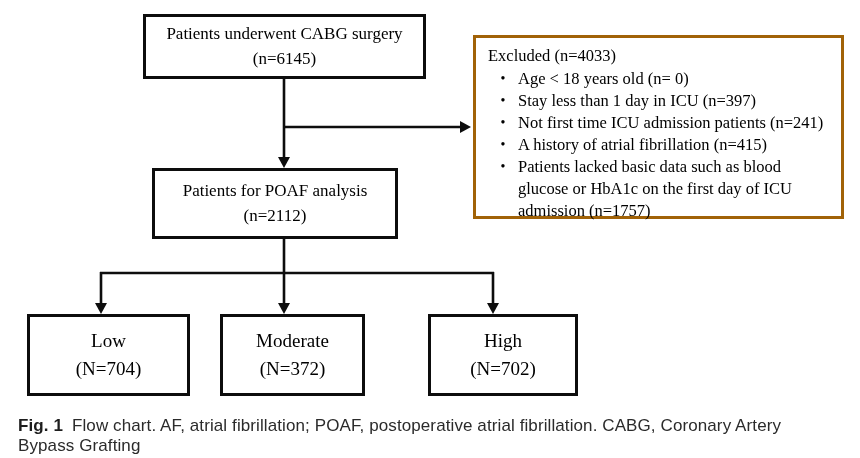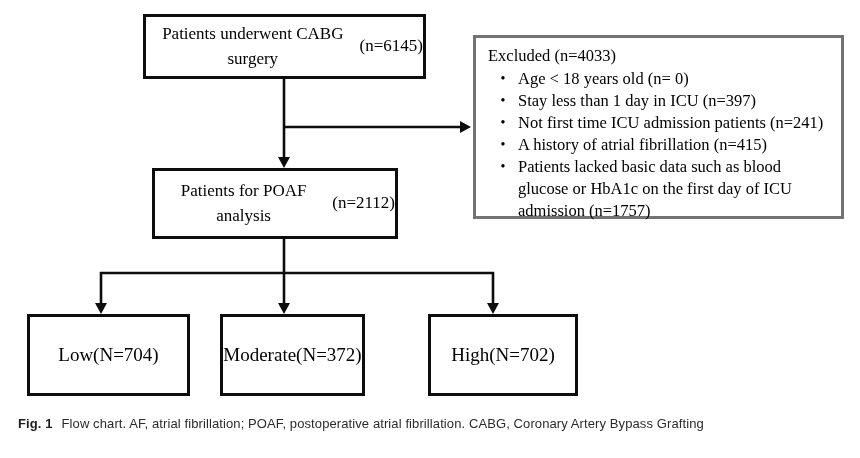--- a/index.html
+++ b/index.html
@@ -11,35 +11,35 @@
     background: #ffffff;
     font-family: "Liberation Serif", "DejaVu Serif", serif;
     color: #000000;
     overflow: hidden;
   }
   .box {
     position: absolute;
     border: 3px solid #0d0d0d;
     background: #ffffff;
     display: flex;
-    flex-direction: row;
+    flex-direction: column;
     align-items: center;
     justify-content: center;
     text-align: center;
     line-height: 1.45;
   }
   .box-top    { left: 143px; top: 14px;  width: 283px; height: 65px; font-size: 17px; }
   .box-mid    { left: 152px; top: 168px; width: 246px; height: 71px; font-size: 17px; }
   .box-group  { top: 314px; height: 82px; font-size: 19px; line-height: 1.5; margin-left: 8px; }
   .box-low    { left: 19px;  width: 163px; }
   .box-mod    { left: 212px; width: 145px; }
   .box-high   { left: 420px; width: 150px; }
   .box-excluded {
     left: 473px; top: 35px; width: 371px; height: 184px;
-    border: 3px solid #737373;
+    border: 3px solid #a16207;
     position: absolute;
     background: #ffffff;
     padding: 7px 10px 6px 12px;
     font-size: 16.5px;
     line-height: 22px;
   }
   .excl-title { margin-bottom: 1px; }
   .excl-list { list-style: none; }
   .excl-item { display: flex; align-items: flex-start; }
   .excl-bullet {
@@ -54,21 +54,21 @@
     width: 860px; height: 458px;
     pointer-events: none;
   }
   svg.connectors line { stroke: #0d0d0d; stroke-width: 2.6; }
   svg.connectors polygon { fill: #0d0d0d; }
   .caption {
     position: absolute;
     left: 18px; top: 416px;
     width: 820px;
     font-family: "Liberation Sans", "DejaVu Sans", sans-serif;
-    font-size: 13px;
+    font-size: 17px;
     color: #2b2b2b;
     letter-spacing: 0.1px;
   }
   .caption .fig-label { font-weight: bold; margin-right: 9px; color: #1d1d1d; }
 </style>
 </head>
 <body>
 
 <div class="canvas">
 

